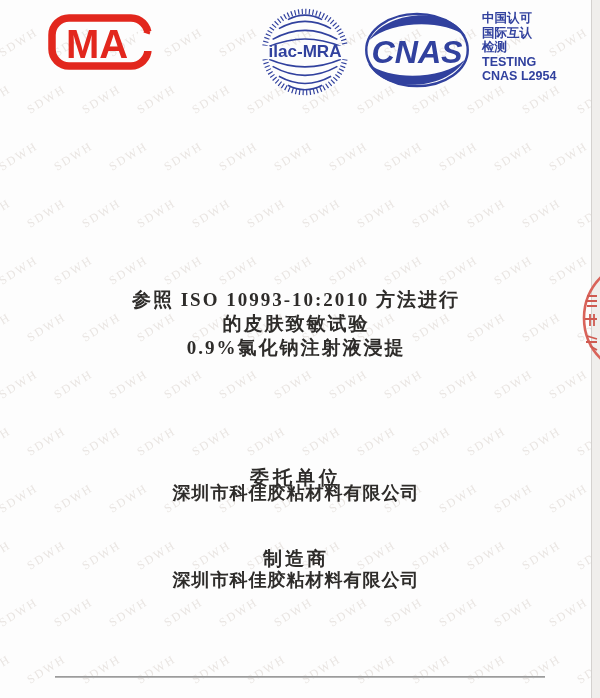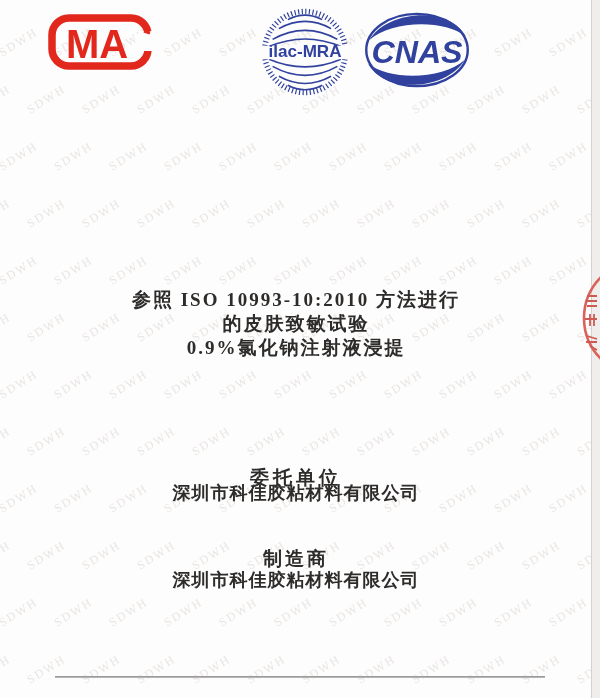--- a/index.html
+++ b/index.html
@@ -233,20 +233,27 @@
         <path d="M10,58 Q50,75 90,58" stroke-width="1.8"></path>
         <path d="M14,66 Q50,86 86,66" stroke-width="1.8"></path>
         <path d="M21,77 Q50,93 79,77" stroke-width="1.8"></path>
         <path d="M31,87 Q50,97 69,87" stroke-width="1.8"></path>
       </g>
       <rect x="1" y="43" width="98" height="15" fill="#fdfdfd"></rect>
       <text x="50" y="56" text-anchor="middle" font-size="19" font-weight="bold" fill="#31419e">ilac-MRA</text>
     </svg>
   </div>
 
+  <div class="hdr accred">
+    <div>中国认可</div>
+    <div>国际互认</div>
+    <div>检测</div>
+    <div>TESTING</div>
+    <div>CNAS L2954</div>
+  </div>
 
 
   <div class="title-block">
     <div>参照 ISO 10993-10:2010 方法进行</div>
     <div>的皮肤致敏试验</div>
     <div>0.9%氯化钠注射液浸提</div>
   </div>
 
   <div class="line client-label">委托单位</div>
   <div class="line client-name">深圳市科佳胶粘材料有限公司</div>

